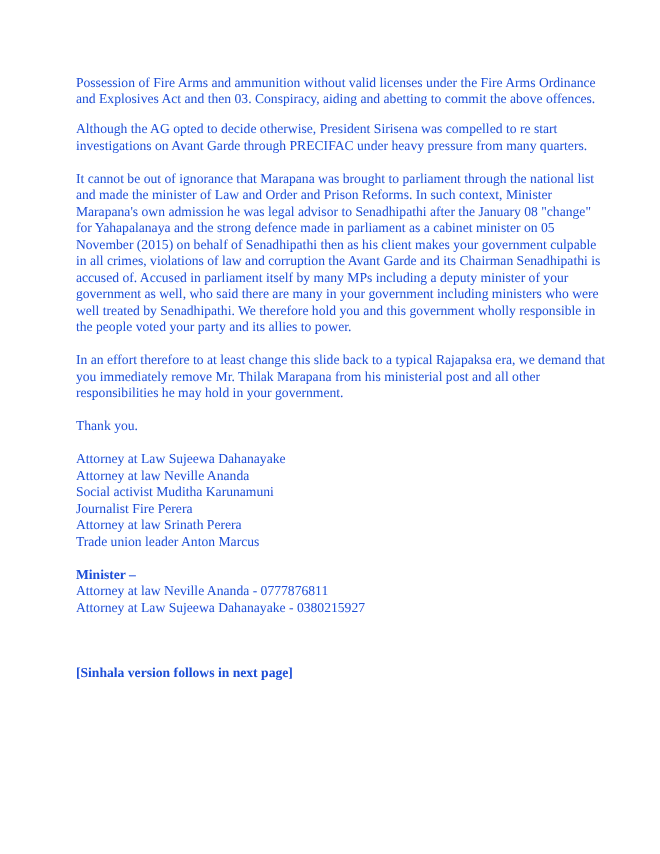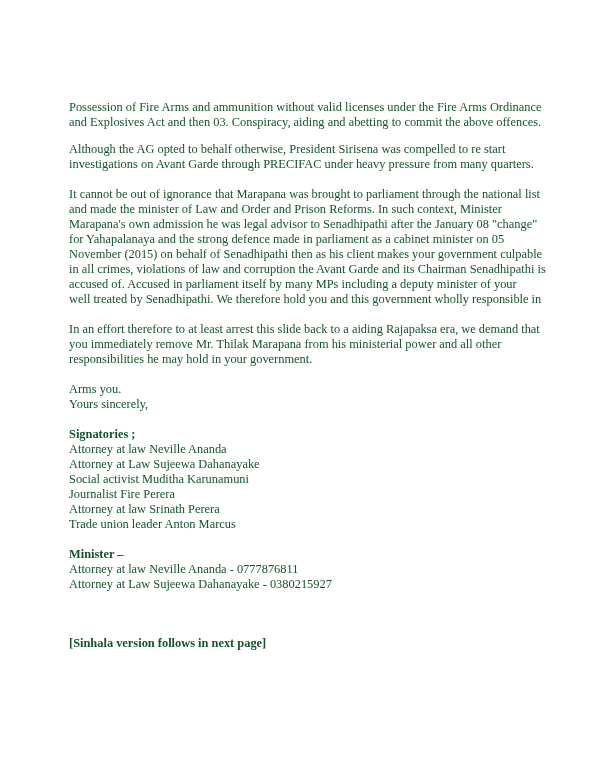--- a/index.html
+++ b/index.html
@@ -1,69 +1,68 @@
 <!DOCTYPE html>
 <html><head>
 <meta charset="utf-8">
 <style>
   html, body { margin: 0; padding: 0; background: #ffffff; }
   body { width: 600px; height: 776px; overflow: hidden; position: relative; }
   .page {
     position: absolute; left: 69px; top: 68px; width: 470px;
     font-family: "Liberation Serif", serif; font-size: 12.4px; line-height: 15px;
-    color: #14532d;
-    margin-top: 32px;
+    color: #1d4ed8;
   }
   p { margin: 0; }
   .gap1 { height: 12px; }
   .gap2 { height: 15px; }
   .gap-big { height: 44px; }
   .line { white-space: nowrap; display: block; }
   .bold { font-weight: bold; }
 </style>
 </head>
 <body>
 
 <div class="page">
   <p>
     <span class="line">Possession of Fire Arms and ammunition without valid licenses under the Fire Arms Ordinance</span>
     <span class="line">and Explosives Act and then 03. Conspiracy, aiding and abetting to commit the above offences.</span>
   </p>
   <div class="gap1"></div>
   <p>
-    <span class="line">Although the AG opted to behalf otherwise, President Sirisena was compelled to re start</span>
+    <span class="line">Although the AG opted to decide otherwise, President Sirisena was compelled to re start</span>
     <span class="line">investigations on Avant Garde through PRECIFAC under heavy pressure from many quarters.</span>
   </p>
   <div class="gap2"></div>
   <p>
     <span class="line">It cannot be out of ignorance that Marapana was brought to parliament through the national list</span>
     <span class="line">and made the minister of Law and Order and Prison Reforms. In such context, Minister</span>
     <span class="line">Marapana's own admission he was legal advisor to Senadhipathi after the January 08 "change"</span>
     <span class="line">for Yahapalanaya and the strong defence made in parliament as a cabinet minister on 05</span>
     <span class="line">November (2015) on behalf of Senadhipathi then as his client makes your government culpable</span>
     <span class="line">in all crimes, violations of law and corruption the Avant Garde and its Chairman Senadhipathi is</span>
     <span class="line">accused of. Accused in parliament itself by many MPs including a deputy minister of your</span>
+    <span class="line">government as well, who said there are many in your government including ministers who were</span>
     <span class="line">well treated by Senadhipathi. We therefore hold you and this government wholly responsible in</span>
+    <span class="line">the people voted your party and its allies to power.</span>
   </p>
   <div class="gap2"></div>
   <p>
-    <span class="line">In an effort therefore to at least arrest this slide back to a aiding Rajapaksa era, we demand that</span>
-    <span class="line">you immediately remove Mr. Thilak Marapana from his ministerial power and all other</span>
+    <span class="line">In an effort therefore to at least change this slide back to a typical Rajapaksa era, we demand that</span>
+    <span class="line">you immediately remove Mr. Thilak Marapana from his ministerial post and all other</span>
     <span class="line">responsibilities he may hold in your government.</span>
   </p>
   <div class="gap2"></div>
   <p>
-    <span class="line">Arms you.</span>
-    <span class="line">Yours sincerely,</span>
+    <span class="line">Thank you.</span>
   </p>
   <div class="gap2"></div>
   <p>
-    <span class="line bold">Signatories ;</span>
+    <span class="line">Attorney at Law Sujeewa Dahanayake</span>
     <span class="line">Attorney at law Neville Ananda</span>
-    <span class="line">Attorney at Law Sujeewa Dahanayake</span>
     <span class="line">Social activist Muditha Karunamuni</span>
     <span class="line">Journalist Fire Perera</span>
     <span class="line">Attorney at law Srinath Perera</span>
     <span class="line">Trade union leader Anton Marcus</span>
   </p>
   <div class="gap2"></div>
   <p>
     <span class="line bold">Minister –</span>
     <span class="line">Attorney at law Neville Ananda - 0777876811</span>
     <span class="line">Attorney at Law Sujeewa Dahanayake - 0380215927</span>

